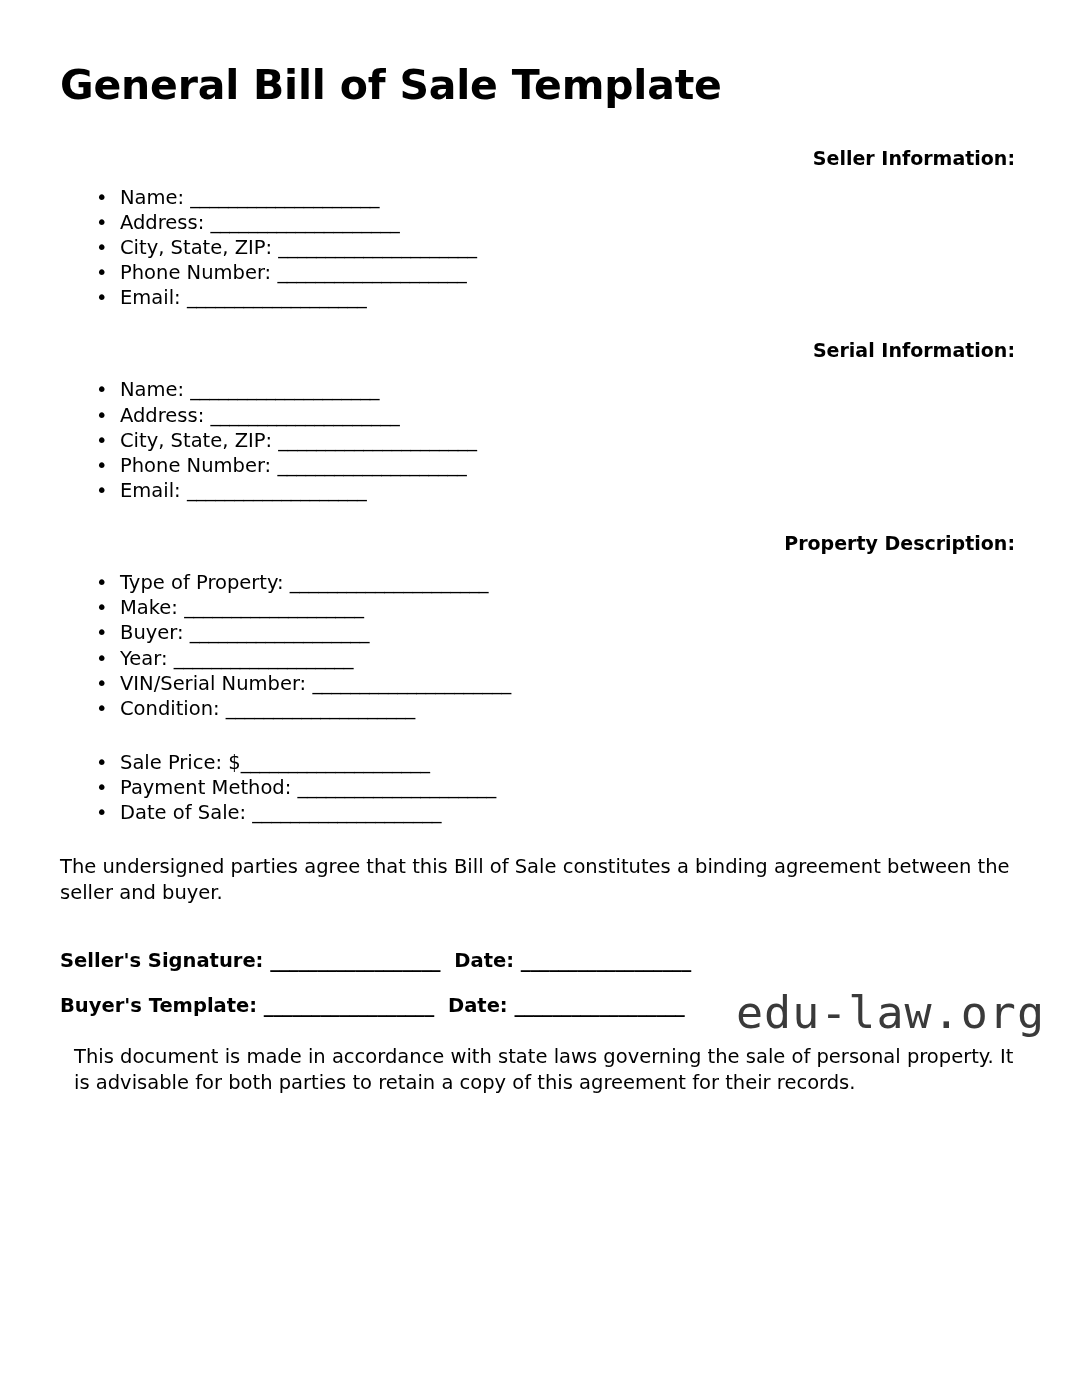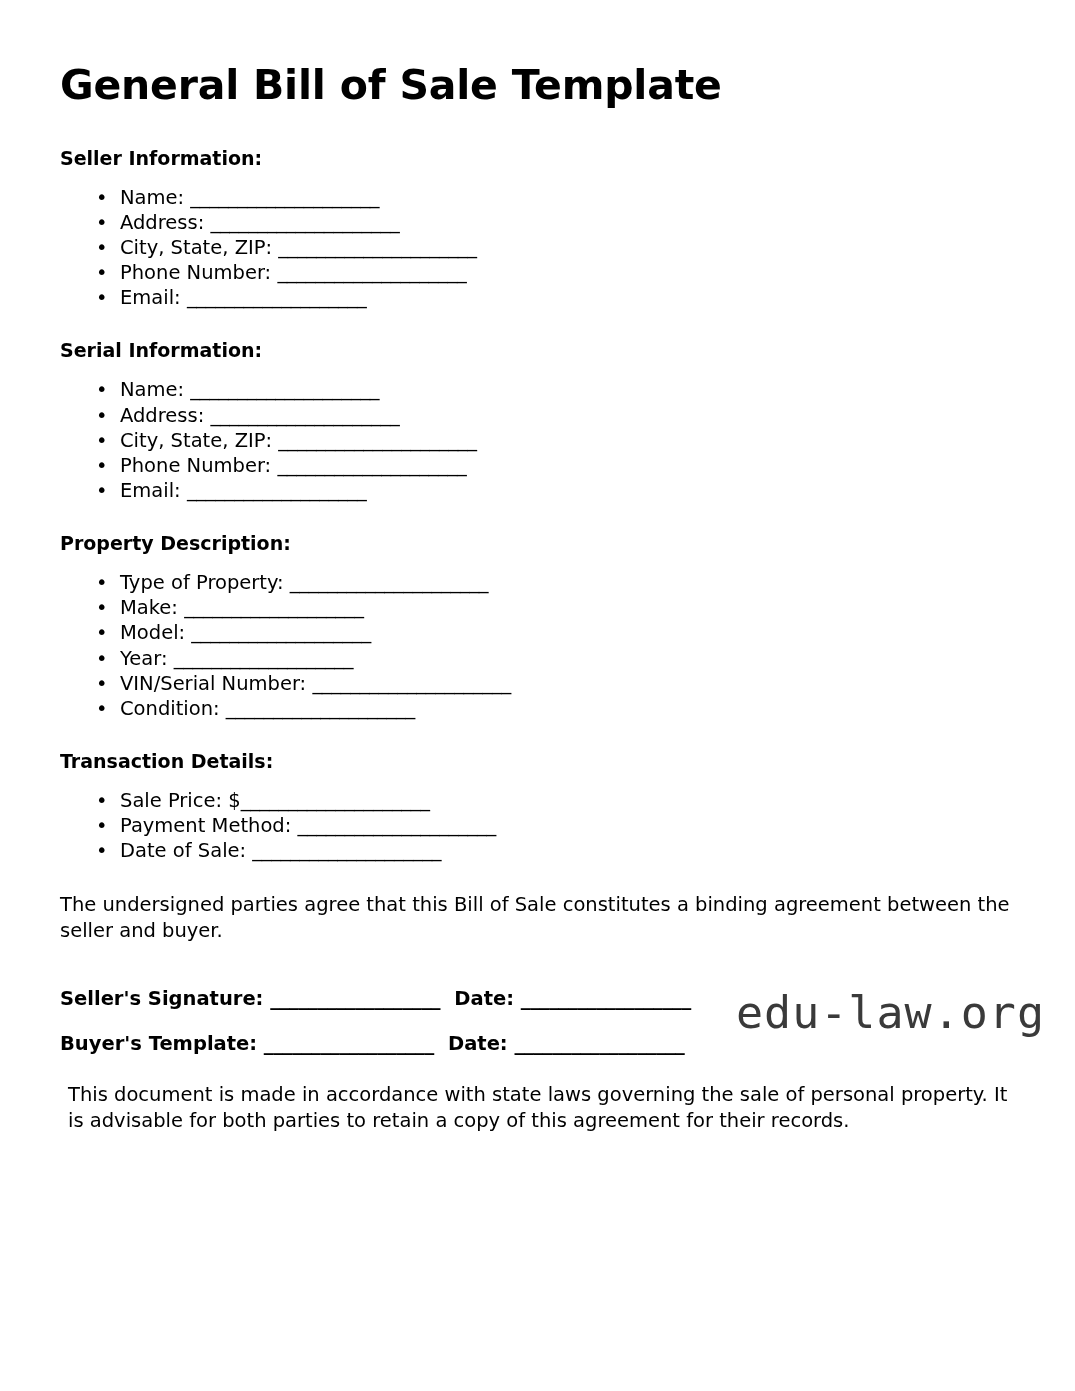--- a/index.html
+++ b/index.html
@@ -36,20 +36,21 @@
   .para {
     font-size: 19.5px;
     line-height: 1.33;
     margin: 0 0 30px 0;
     max-width: 960px;
   }
   .section-heading {
     font-size: 19px;
     font-weight: bold;
     margin: 0 0 16px 0;
+    text-align: right;
   }
   ul.field-list {
     list-style: none;
     margin: 0 0 29px 0;
     padding: 0 0 0 32px;
   }
   ul.field-list li {
     font-size: 19.5px;
     line-height: 1.29;
     position: relative;
@@ -78,21 +79,21 @@
     width: 14px;
   }
   .sig-row .blank {
     font-weight: bold;
     text-align: right;
   }
   .spacer-before-sig { height: 12px; }
   .closing-para {
     font-size: 19.5px;
     line-height: 1.33;
-    margin: 26px 0 0 8px;
+    margin: 26px 0 0 14px;
     max-width: 950px;
   }
   .watermark {
     position: absolute;
     right: 30px;
     bottom: 24px;
     font-family: "DejaVu Sans Mono", monospace;
     font-size: 45px;
     color: #3a3a3a;
     letter-spacing: 1px;
@@ -122,27 +123,26 @@
     <li><span class="bullet">•</span><span>Address: </span><span class="blank">____________________</span></li>
     <li><span class="bullet">•</span><span>City, State, ZIP: </span><span class="blank">_____________________</span></li>
     <li><span class="bullet">•</span><span>Phone Number: </span><span class="blank">____________________</span></li>
     <li><span class="bullet">•</span><span>Email: </span><span class="blank">___________________</span></li>
   </ul>
 
   <h2 class="section-heading">Property Description:</h2>
   <ul class="field-list">
     <li><span class="bullet">•</span><span>Type of Property: </span><span class="blank">_____________________</span></li>
     <li><span class="bullet">•</span><span>Make: </span><span class="blank">___________________</span></li>
-    <li><span class="bullet">•</span><span>Model: </span><span class="blank">___________________</span></li>
+    <li><span class="bullet">•</span><span>Buyer: </span><span class="blank">___________________</span></li>
     <li><span class="bullet">•</span><span>Year: </span><span class="blank">___________________</span></li>
     <li><span class="bullet">•</span><span>VIN/Serial Number: </span><span class="blank">_____________________</span></li>
     <li><span class="bullet">•</span><span>Condition: </span><span class="blank">____________________</span></li>
   </ul>
 
-  <h2 class="section-heading">Transaction Details:</h2>
   <ul class="field-list">
     <li><span class="bullet">•</span><span>Sale Price: $</span><span class="blank">____________________</span></li>
     <li><span class="bullet">•</span><span>Payment Method: </span><span class="blank">_____________________</span></li>
     <li><span class="bullet">•</span><span>Date of Sale: </span><span class="blank">____________________</span></li>
   </ul>
 
   <p class="para">The undersigned parties agree that this Bill of Sale constitutes a binding agreement between the seller and buyer.</p>
 
   <div class="spacer-before-sig"></div>
 

